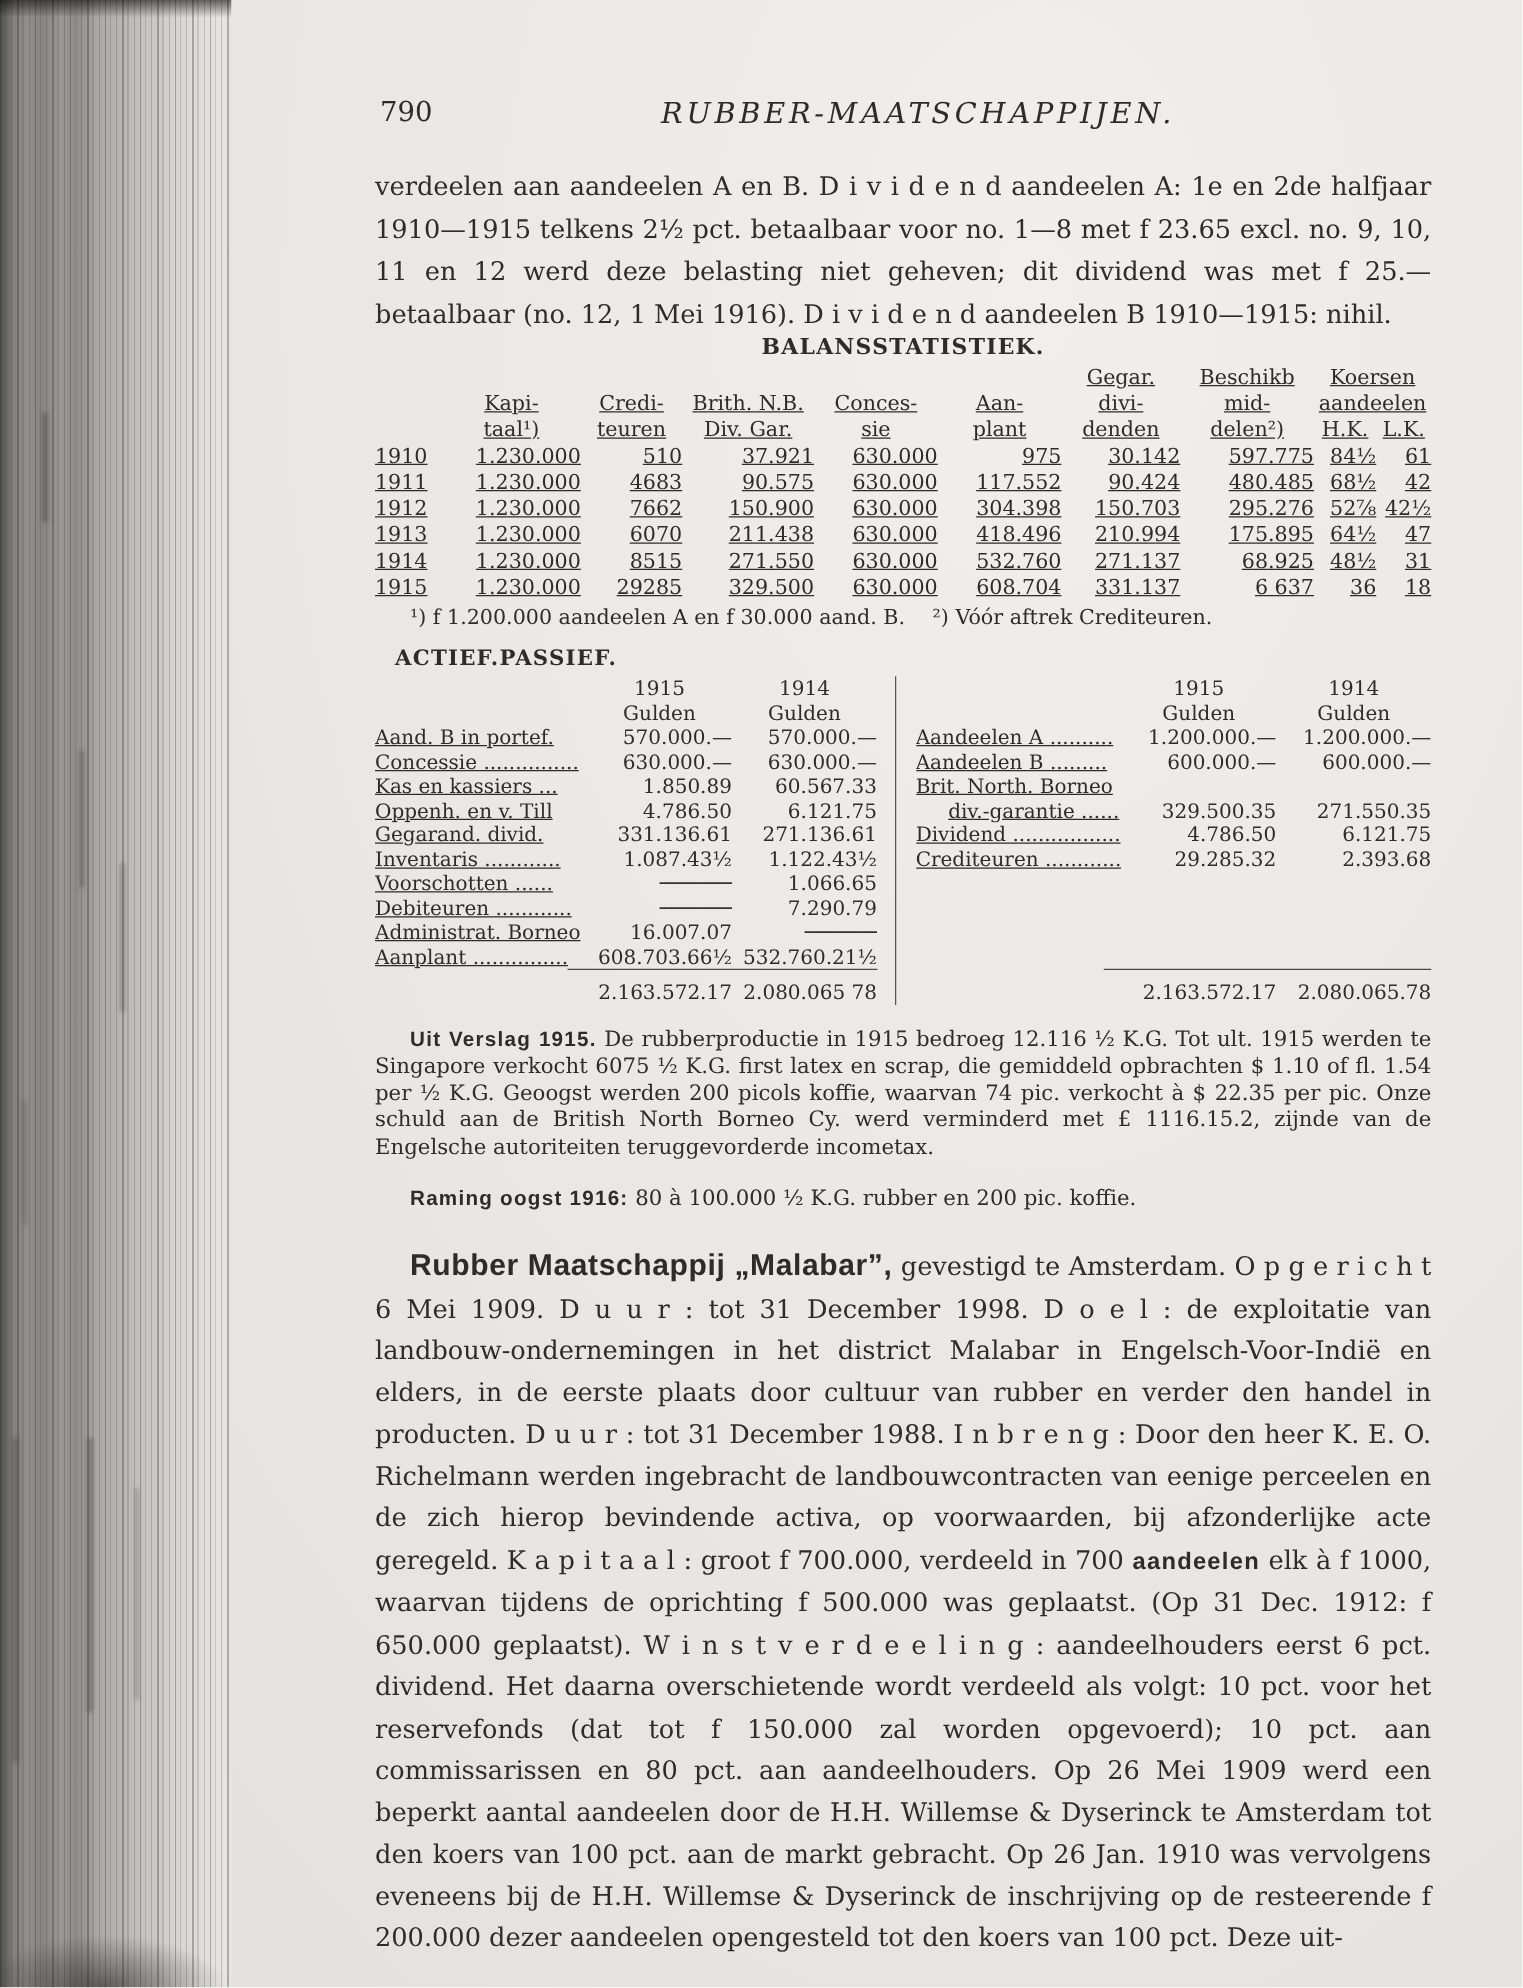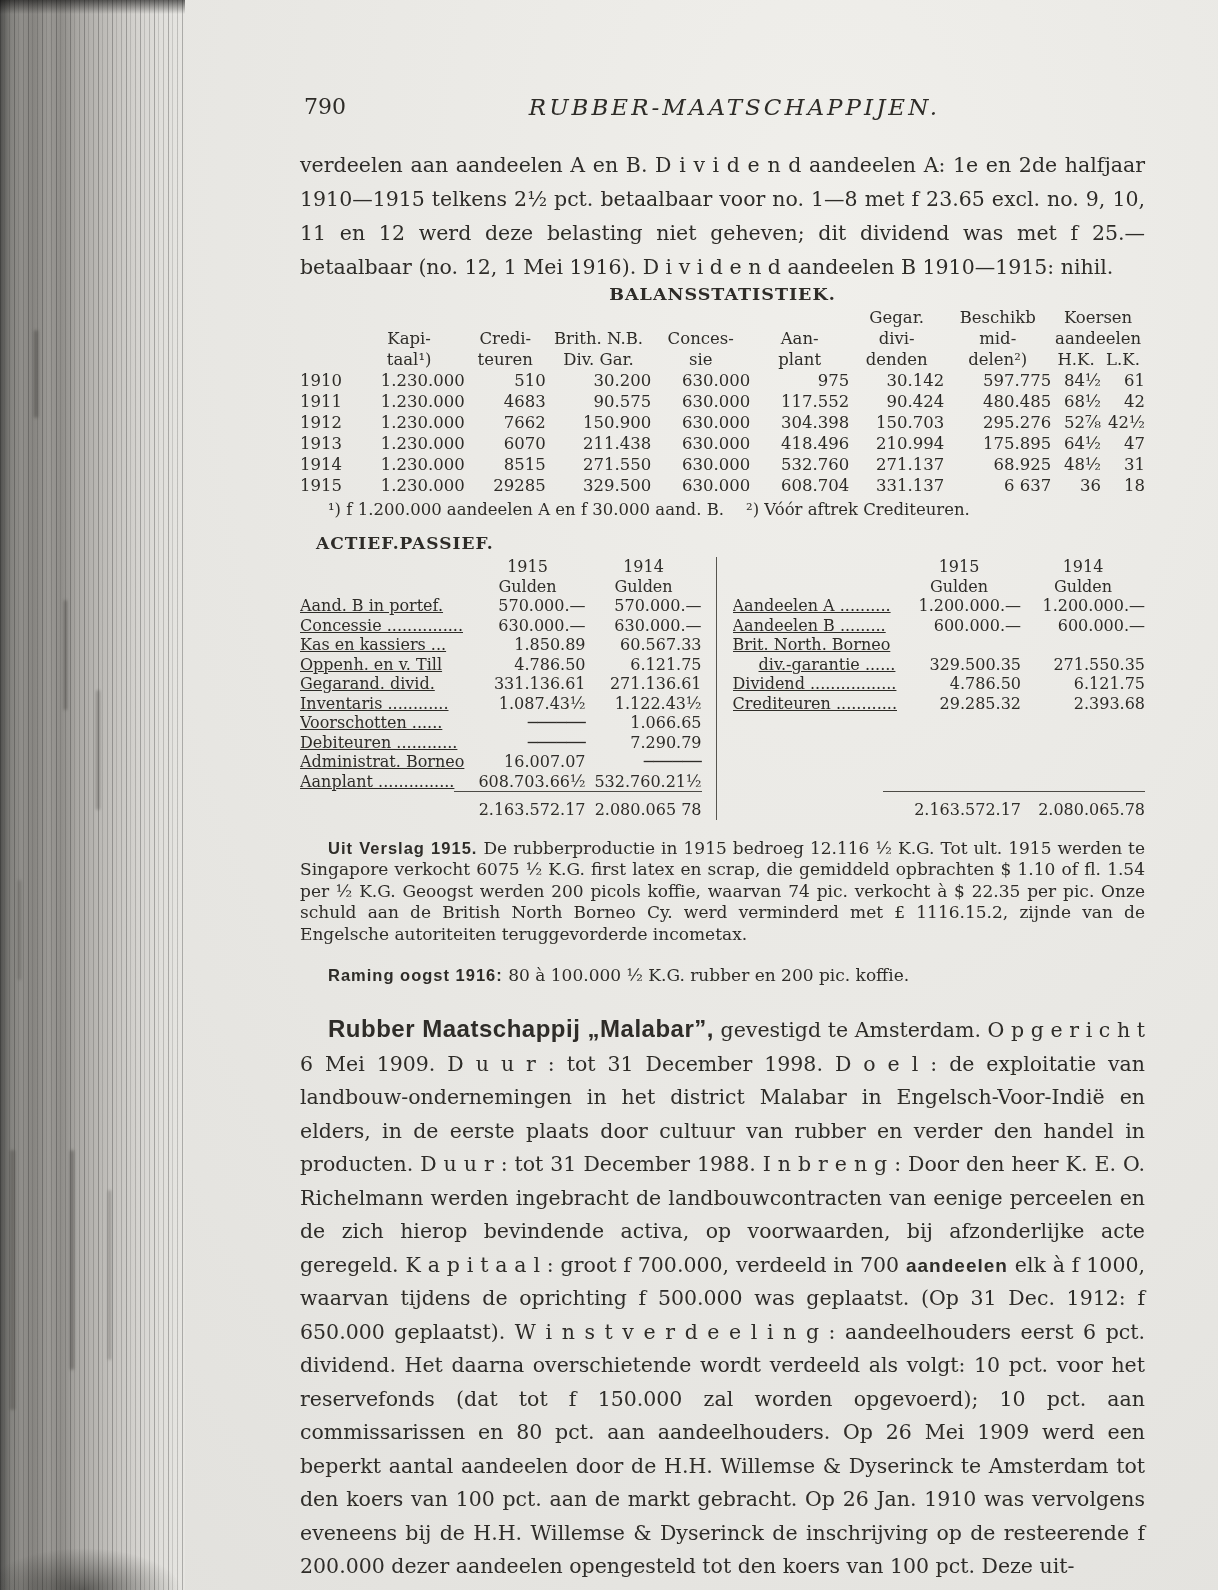--- a/index.html
+++ b/index.html
@@ -18,27 +18,27 @@
         #8f8d89 33%, #aaa8a4 42%, #b8b6b2 52%, #c6c4c0 63%, #d4d2ce 74%, #dfdeda 86%, #e7e6e2 100%);}
   .binding .mark{position:absolute;background:rgba(60,58,54,.45);filter:blur(1.5px);border-radius:2px;}
   .m1{left:34px;top:330px;width:4px;height:88px;}
   .m2{left:64px;top:600px;width:3px;height:110px;}
   .m3{left:96px;top:690px;width:4px;height:120px;opacity:.7;}
   .m4{left:18px;top:880px;width:3px;height:100px;opacity:.6;}
   .m5{left:70px;top:1150px;width:4px;height:220px;}
   .m6{left:108px;top:1190px;width:3px;height:170px;opacity:.7;}
   .m7{left:10px;top:1150px;width:5px;height:260px;opacity:.8;}
   
-  .content{position:absolute;left:300px;right:73px;top:16px;}
+  .content{position:absolute;left:300px;right:73px;top:0;}
   .pagehead{position:relative;padding-top:78px;text-align:center;height:34px;}
   .pagenum{position:absolute;left:4px;font-size:22px;}
   .runhead{font-style:italic;font-size:23px;letter-spacing:3px;margin-left:24px;}
   .intro{margin:20px 0 0;font-size:20.5px;line-height:34px;text-align:justify;}
   .stat-title{text-align:center;font-weight:bold;font-size:17.5px;letter-spacing:1px;}
-  table.stat{margin-top:3px;width:100%;border-collapse:collapse;font-size:16.5px;}
+  table.stat{margin-top:3px;width:100%;border-collapse:collapse;font-size:16.5px;text-decoration:underline;}
   table.stat td{padding:0;line-height:21px;white-space:nowrap;}
   table.stat tr.h td{text-align:center;}
   table.stat tr.d td{text-align:right;}
   table.stat tr.d td.yr{text-align:left;}
   .footnote{margin:4px 0 0 28px;font-size:16.5px;}
   .fnsep{display:inline-block;width:22px;}
   
   .balans{margin-top:14px;font-size:16px;}
   .btitle-row{display:flex;align-items:baseline;font-weight:bold;}
   .bside{font-size:17px;letter-spacing:1px;}
@@ -134,21 +134,21 @@
         <td>plant</td>
         <td>denden</td>
         <td>delen²)</td>
         <td>H.K.</td>
         <td>L.K.</td>
       </tr>
       <tr class="d">
         <td class="yr">1910</td>
         <td>1.230.000</td>
         <td>510</td>
-        <td>30.200</td>
+        <td>37.921</td>
         <td>630.000</td>
         <td>975</td>
         <td>30.142</td>
         <td>597.775</td>
         <td>84½</td>
         <td>61</td>
       </tr>
       <tr class="d">
         <td class="yr">1911</td>
         <td>1.230.000</td>

